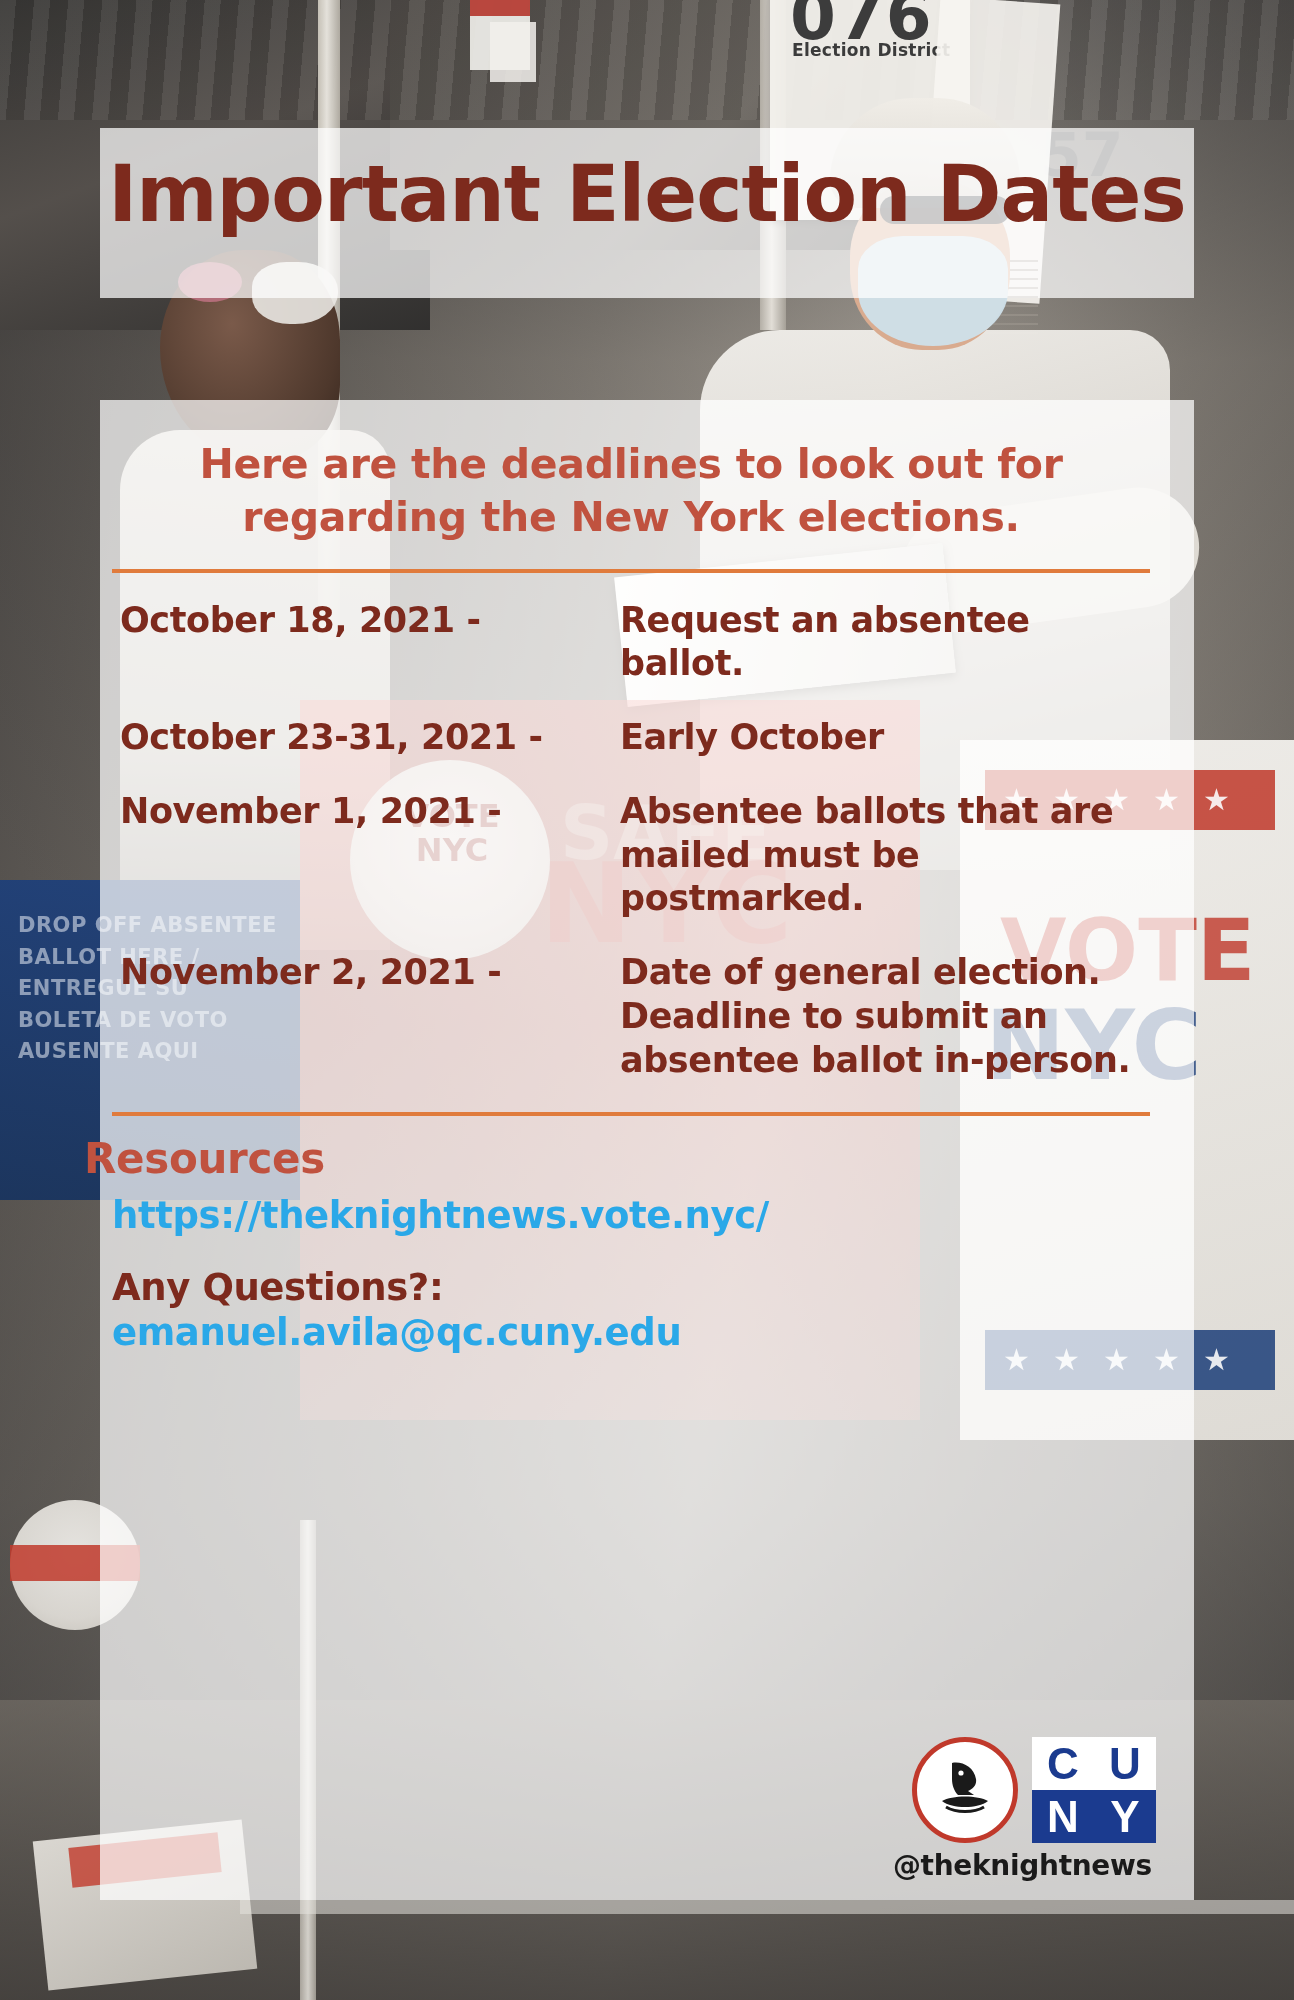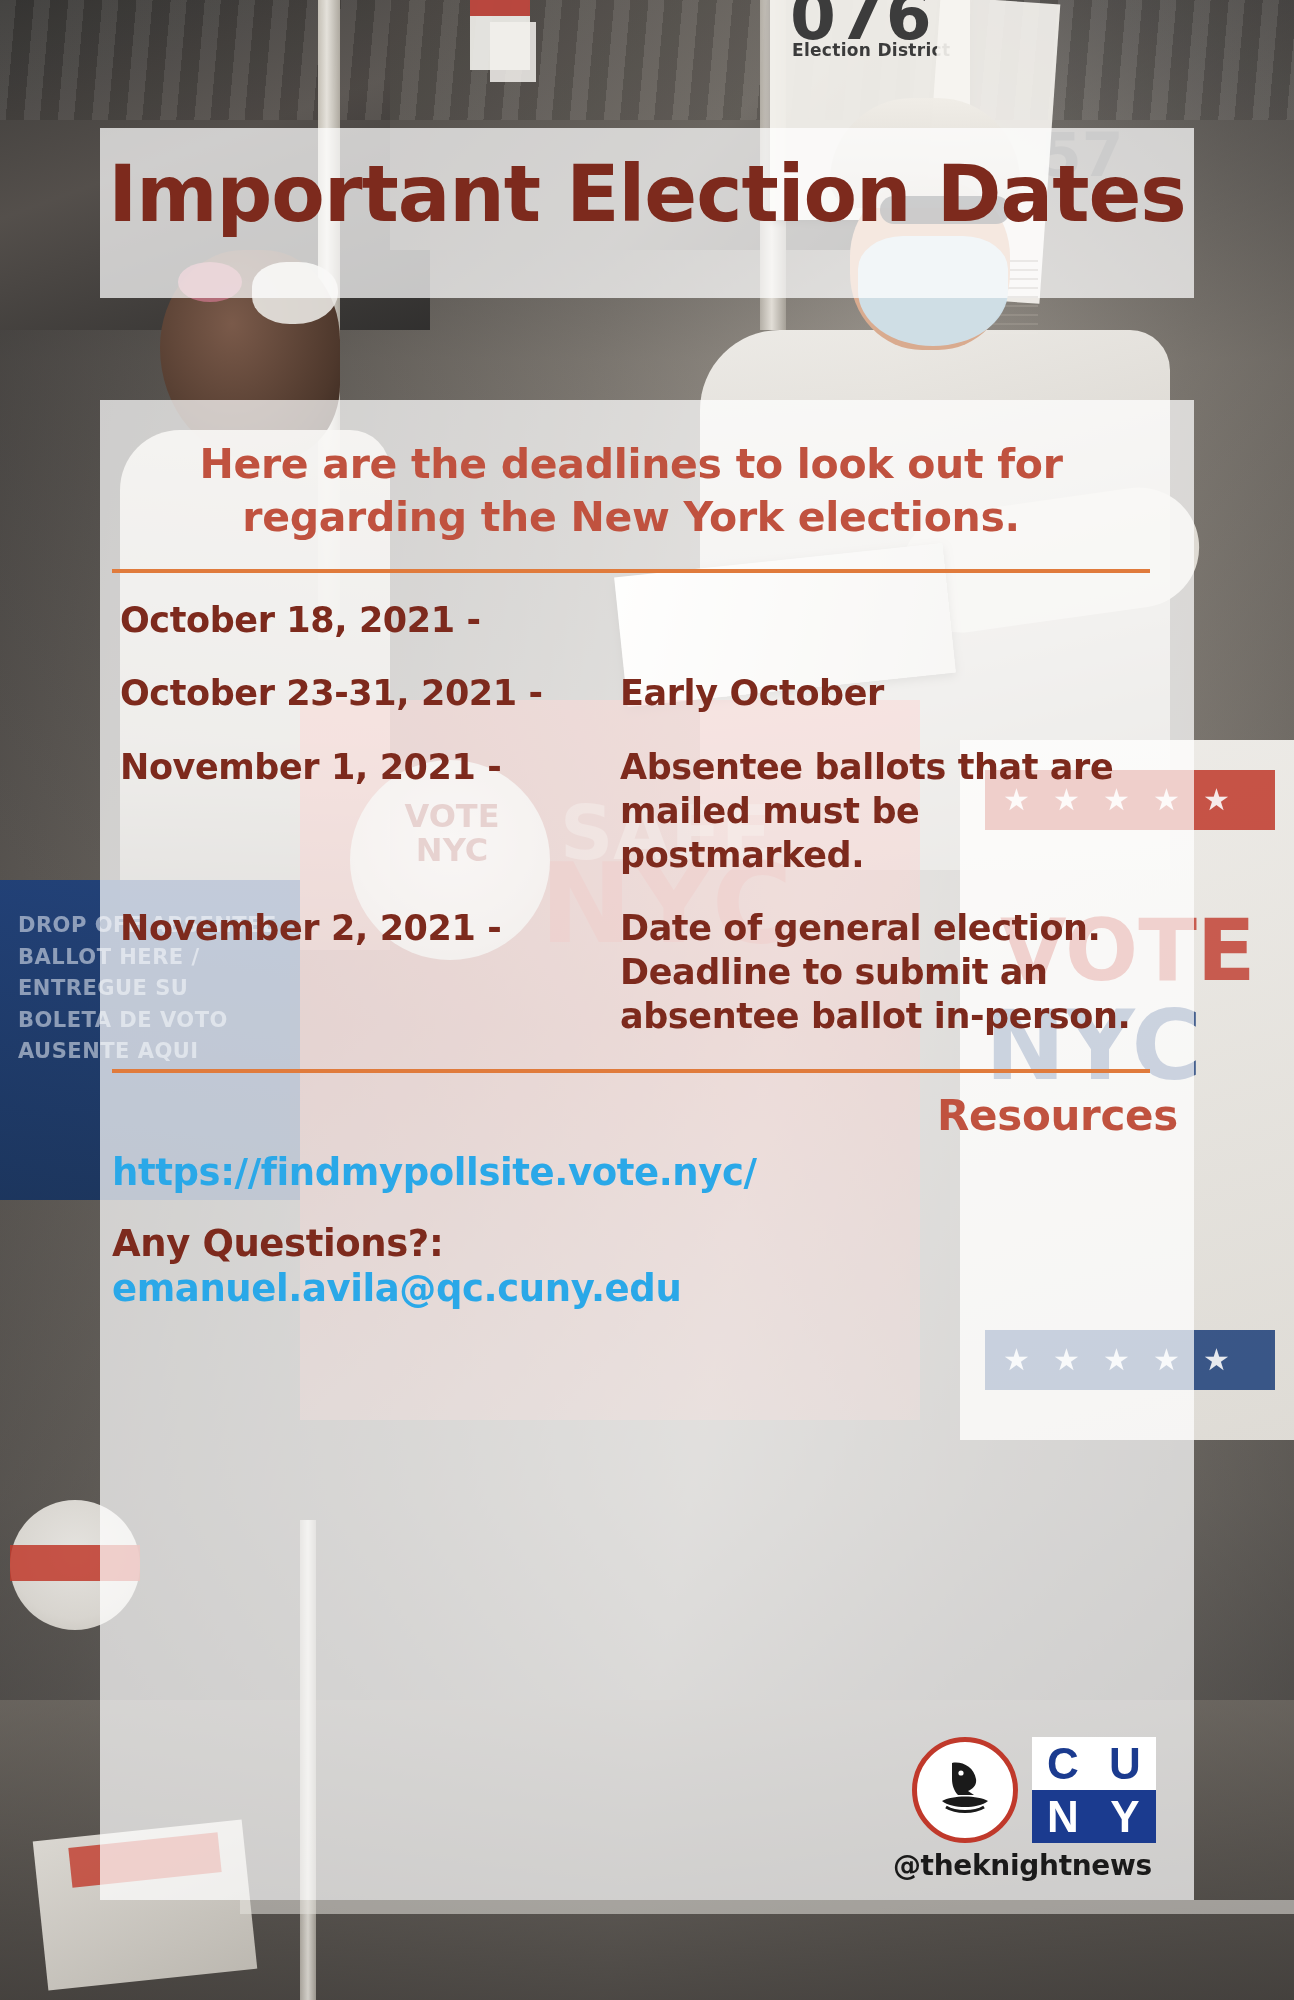--- a/index.html
+++ b/index.html
@@ -309,21 +309,21 @@
     letter-spacing: -0.4px;
   }
 
   .divider2 {
     height: 4px;
     background: #e07b3c;
     margin: 6px 28px 0 28px;
   }
 
   .resources-title {
-    text-align: right;
+    text-align: left;
     font-size: 42px;
     font-weight: 800;
     color: #c0523f;
     margin: 18px 0 10px 0;
     letter-spacing: -0.3px;
   }
 
   .res-block {
     margin: 0 28px 0 28px;
   }
@@ -480,20 +480,21 @@
   <div class="content">
 
     <div class="subtitle">Here are the deadlines to look out for regarding the New York elections.</div>
 
     <div class="divider"></div>
 
     <div class="dates">
 
       <div class="date-row">
         <div class="date-label">October 18, 2021 -</div>
+        <div class="date-desc">Request an absentee ballot.</div>
       </div>
 
       <div class="date-row">
         <div class="date-label">October 23-31, 2021 -</div>
         <div class="date-desc">Early October</div>
       </div>
 
       <div class="date-row">
         <div class="date-label">November 1, 2021 -</div>
         <div class="date-desc">Absentee ballots that are mailed must be postmarked.</div>
@@ -504,21 +505,21 @@
         <div class="date-desc">Date of general election. Deadline to submit an absentee ballot in-person.</div>
       </div>
 
     </div>
 
     <div class="divider2"></div>
 
     <div class="resources-title">Resources</div>
 
     <div class="res-block">
-      <a class="res-link" href="#">https://findmypollsite.vote.nyc/</a>
+      <a class="res-link" href="#">https://theknightnews.vote.nyc/</a>
 
       <div class="res-label">Any Questions?:</div>
       <a class="res-link" href="#">emanuel.avila@qc.cuny.edu</a>
     </div>
 
     <div class="logos">
       <div class="logo-row">
         <div class="knight-logo">
           <div class="knight-inner">
             <svg width="74" height="74" viewBox="0 0 74 74" aria-hidden="true">

